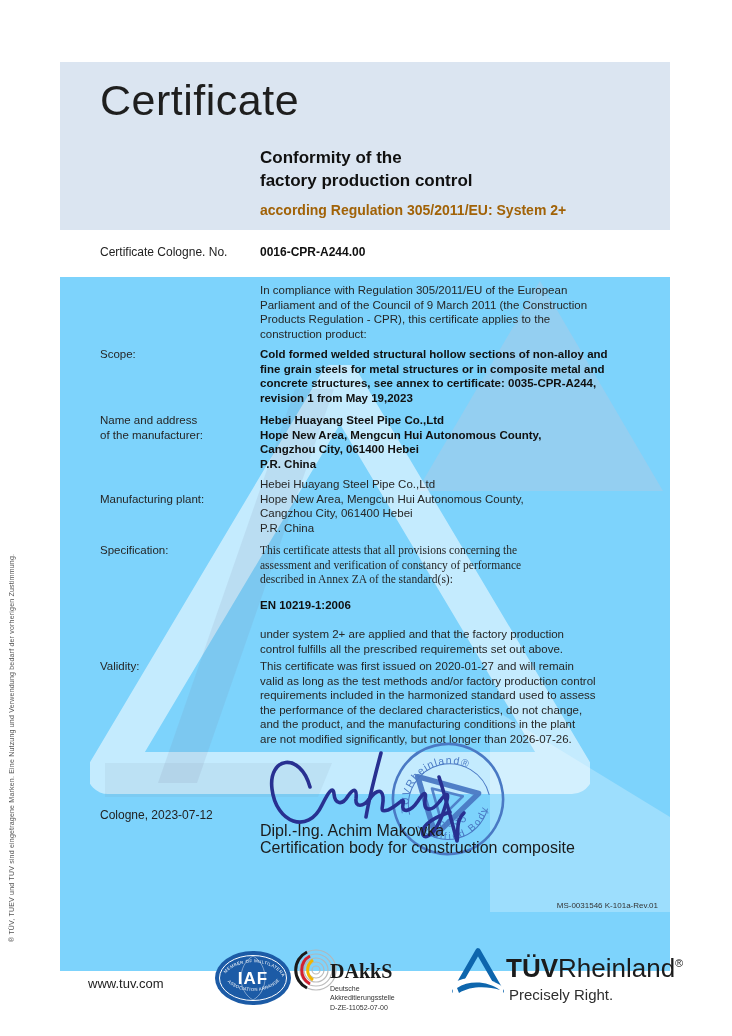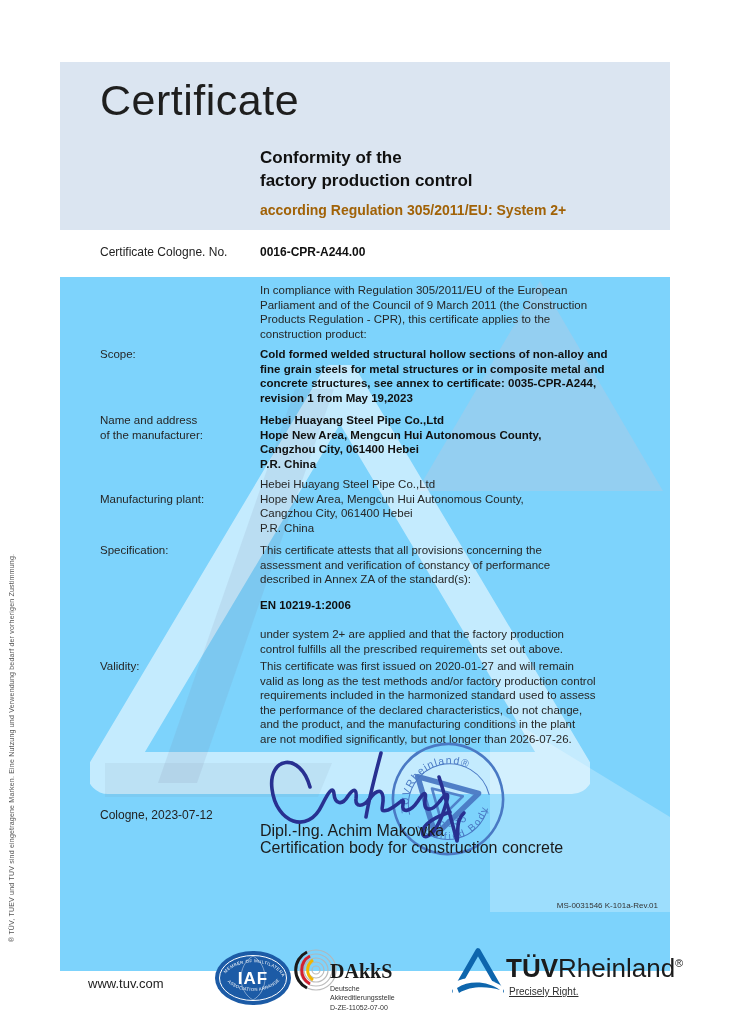--- a/index.html
+++ b/index.html
@@ -22,41 +22,41 @@
   
   .bod{position:absolute;left:60px;top:277px;width:610px;height:694px;background:#7dd3fc;overflow:hidden;}
   .wm{position:absolute;z-index:0;}
   .content{position:absolute;inset:0;z-index:1;}
   .txt{font-size:11.5px;line-height:14.6px;white-space:pre-line;color:#262626;position:absolute;}
   .b{font-weight:bold;color:#101010;}
   .lbl-intro{left:200px;top:6px;width:400px;}
   .lbl-scope{left:40px;top:70px;}    .val-scope{left:200px;top:70px;width:400px;}
   .lbl-man{left:40px;top:136px;}     .val-man{left:200px;top:136px;width:400px;}
   .lbl-plant{left:40px;top:200px;margin-top:15px;}   .val-plant{left:200px;top:200px;width:400px;}
-  .lbl-spec{left:40px;top:266px;}    .val-spec1{left:200px;top:266px;width:400px;}
+  .lbl-spec{left:40px;top:266px;}    .val-spec1{left:200px;top:266px;width:400px;font-family:Liberation Serif, serif;}
   .val-specstd{left:200px;top:321px;width:400px;}
   .val-spec2{left:200px;top:350px;width:400px;}
   .lbl-valid{left:40px;top:382px;}   .val-valid{left:200px;top:382px;width:410px;}
   .cologne{position:absolute;left:40px;top:531px;font-size:12px;color:#222;}
   .signer{position:absolute;left:200px;top:545px;font-size:16px;line-height:17px;color:#1b1b1b;}
   .stamp{position:absolute;left:328px;top:462px;width:120px;height:120px;}
   .sig{position:absolute;left:200px;top:466px;width:262px;height:108px;}
   .issuer{position:absolute;left:40px;top:601px;font-size:8px;line-height:10px;color:#333;}
   .docref{position:absolute;right:12px;top:624px;font-size:8px;color:#333;}
 
   
   .website{position:absolute;left:88px;top:976px;font-size:13px;color:#222;}
   .iaf{position:absolute;left:213px;top:949px;width:80px;height:58px;}
   .dakks{position:absolute;left:290px;top:944px;width:140px;height:90px;}
   .dakks-small{position:absolute;left:40px;top:40px;font-size:7px;line-height:9.3px;color:#333;}
   .brand-tri{position:absolute;left:452px;top:947px;width:52px;height:50px;}
   .brand-text{position:absolute;left:506px;top:953px;font-size:26px;color:#1b1b1b;white-space:nowrap;}
   .brand-text .bold{font-weight:bold;}
   .brand-text sup{font-size:11px;vertical-align:super;}
-  .brand-tag{position:absolute;left:509px;top:986px;font-size:10px;color:#2e2e2e;text-decoration:underline;}
+  .brand-tag{position:absolute;left:509px;top:986px;font-size:15px;color:#2e2e2e;}
 </style>
 </head>
 <body>
 
 <div class="page">
 
   <div class="side-note">® TÜV, TUEV und TUV sind eingetragene Marken. Eine Nutzung und Verwendung bedarf der vorherigen Zustimmung.</div>
 
   <div class="hdr">
     <div class="hdr-title">Certificate</div>
@@ -147,21 +147,21 @@
           <path d="M121,10 C113,40 108,62 106,74"></path>
           <path d="M107,60 C114,48 122,44 123,54 C124,64 118,70 128,67 C138,63 145,52 143,61 C141,70 150,70 158,58 C163,50 167,47 165,57 C163,68 171,70 180,58"></path>
           <path d="M180,58 C186,50 189,49 187,57 C183,72 177,88 168,93 C162,96 160,88 167,81 C172,76 181,72 190,69"></path>
           <path d="M179,34 C185,52 191,76 197,98 C199,90 195,78 204,70"></path>
         </g>
       </svg>
 
       <div class="cologne">Cologne, 2023-07-12</div>
       <div class="signer">
         <div>Dipl.-Ing. Achim Makowka</div>
-        <div>Certification body for construction concrete</div>
+        <div>Certification body for construction composite</div>
       </div>
 
       <div class="docref">MS-0031546 K-101a-Rev.01</div>
     </div>
   </div>
 
   <div class="website">www.tuv.com</div>
 
   <svg class="iaf" viewBox="0 0 80 58">
     <ellipse cx="40" cy="29" rx="38" ry="27" fill="#1c5ba6"></ellipse>

